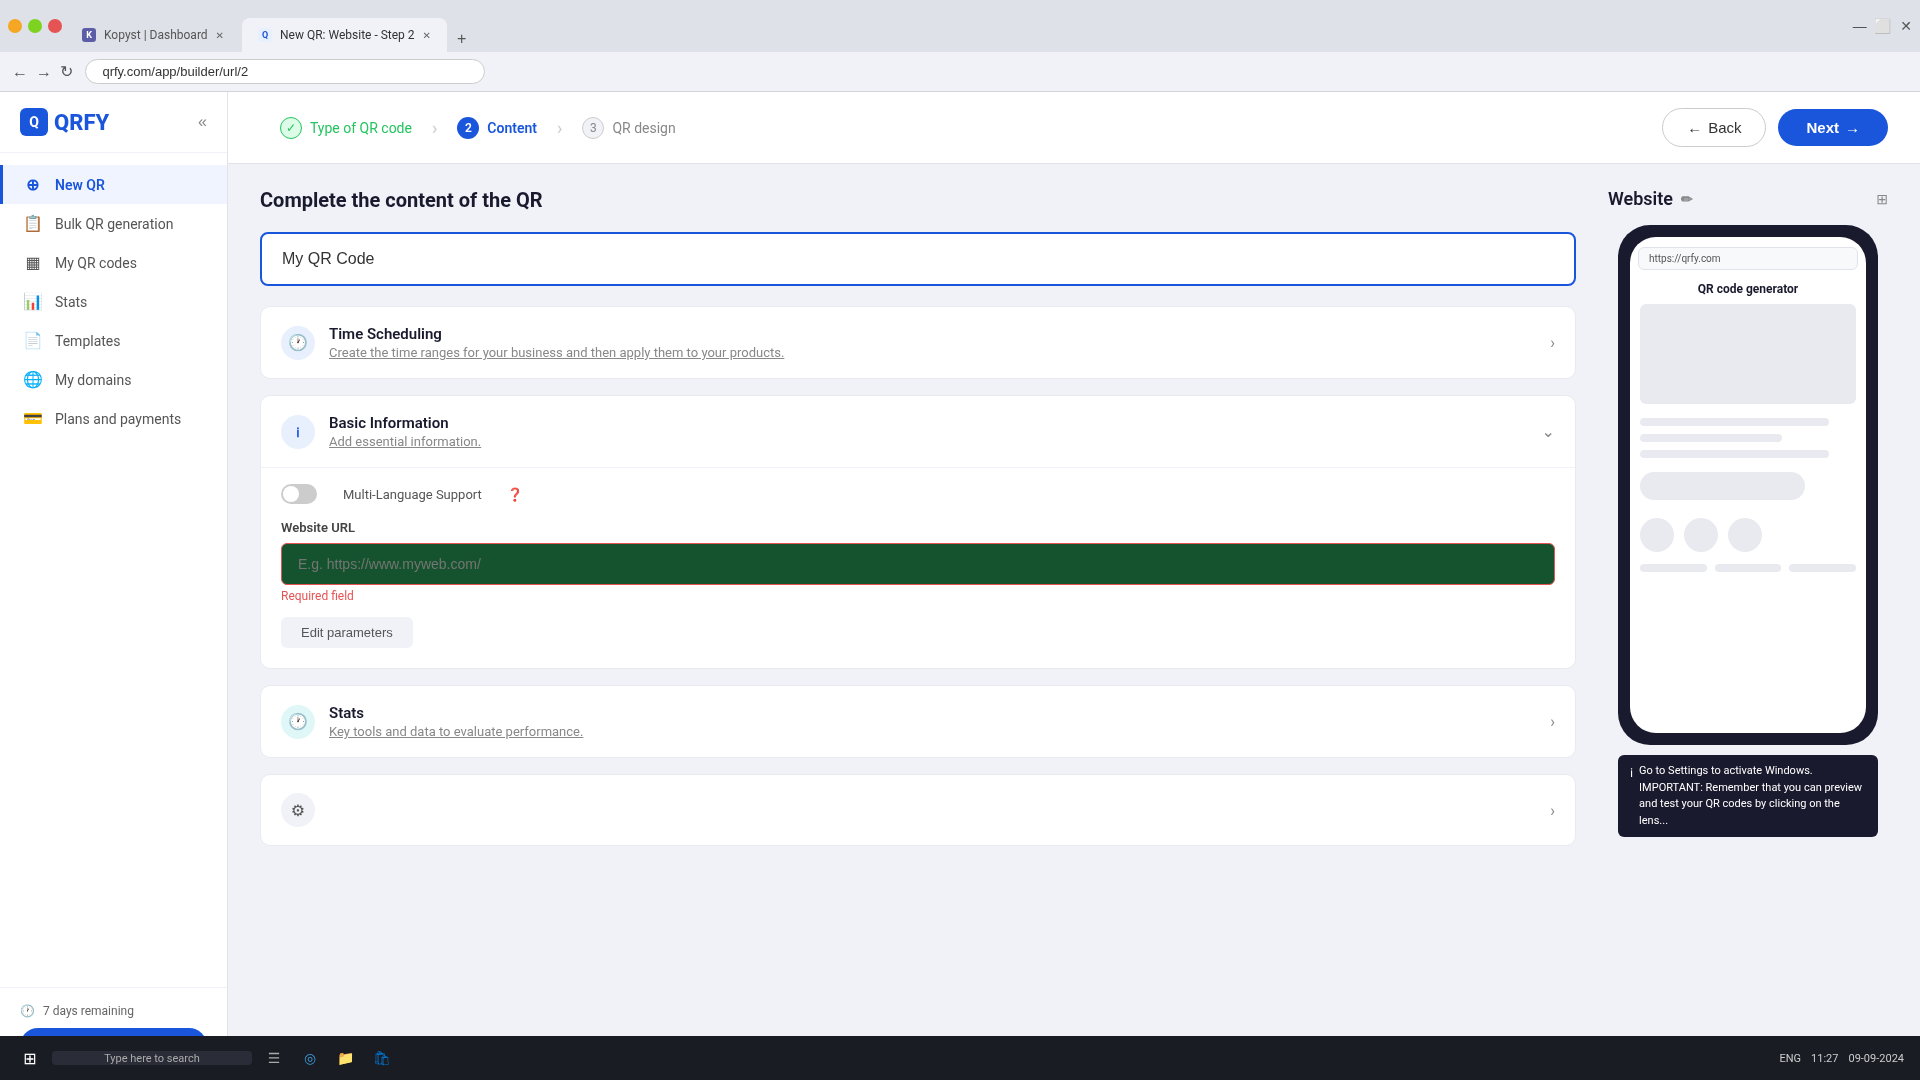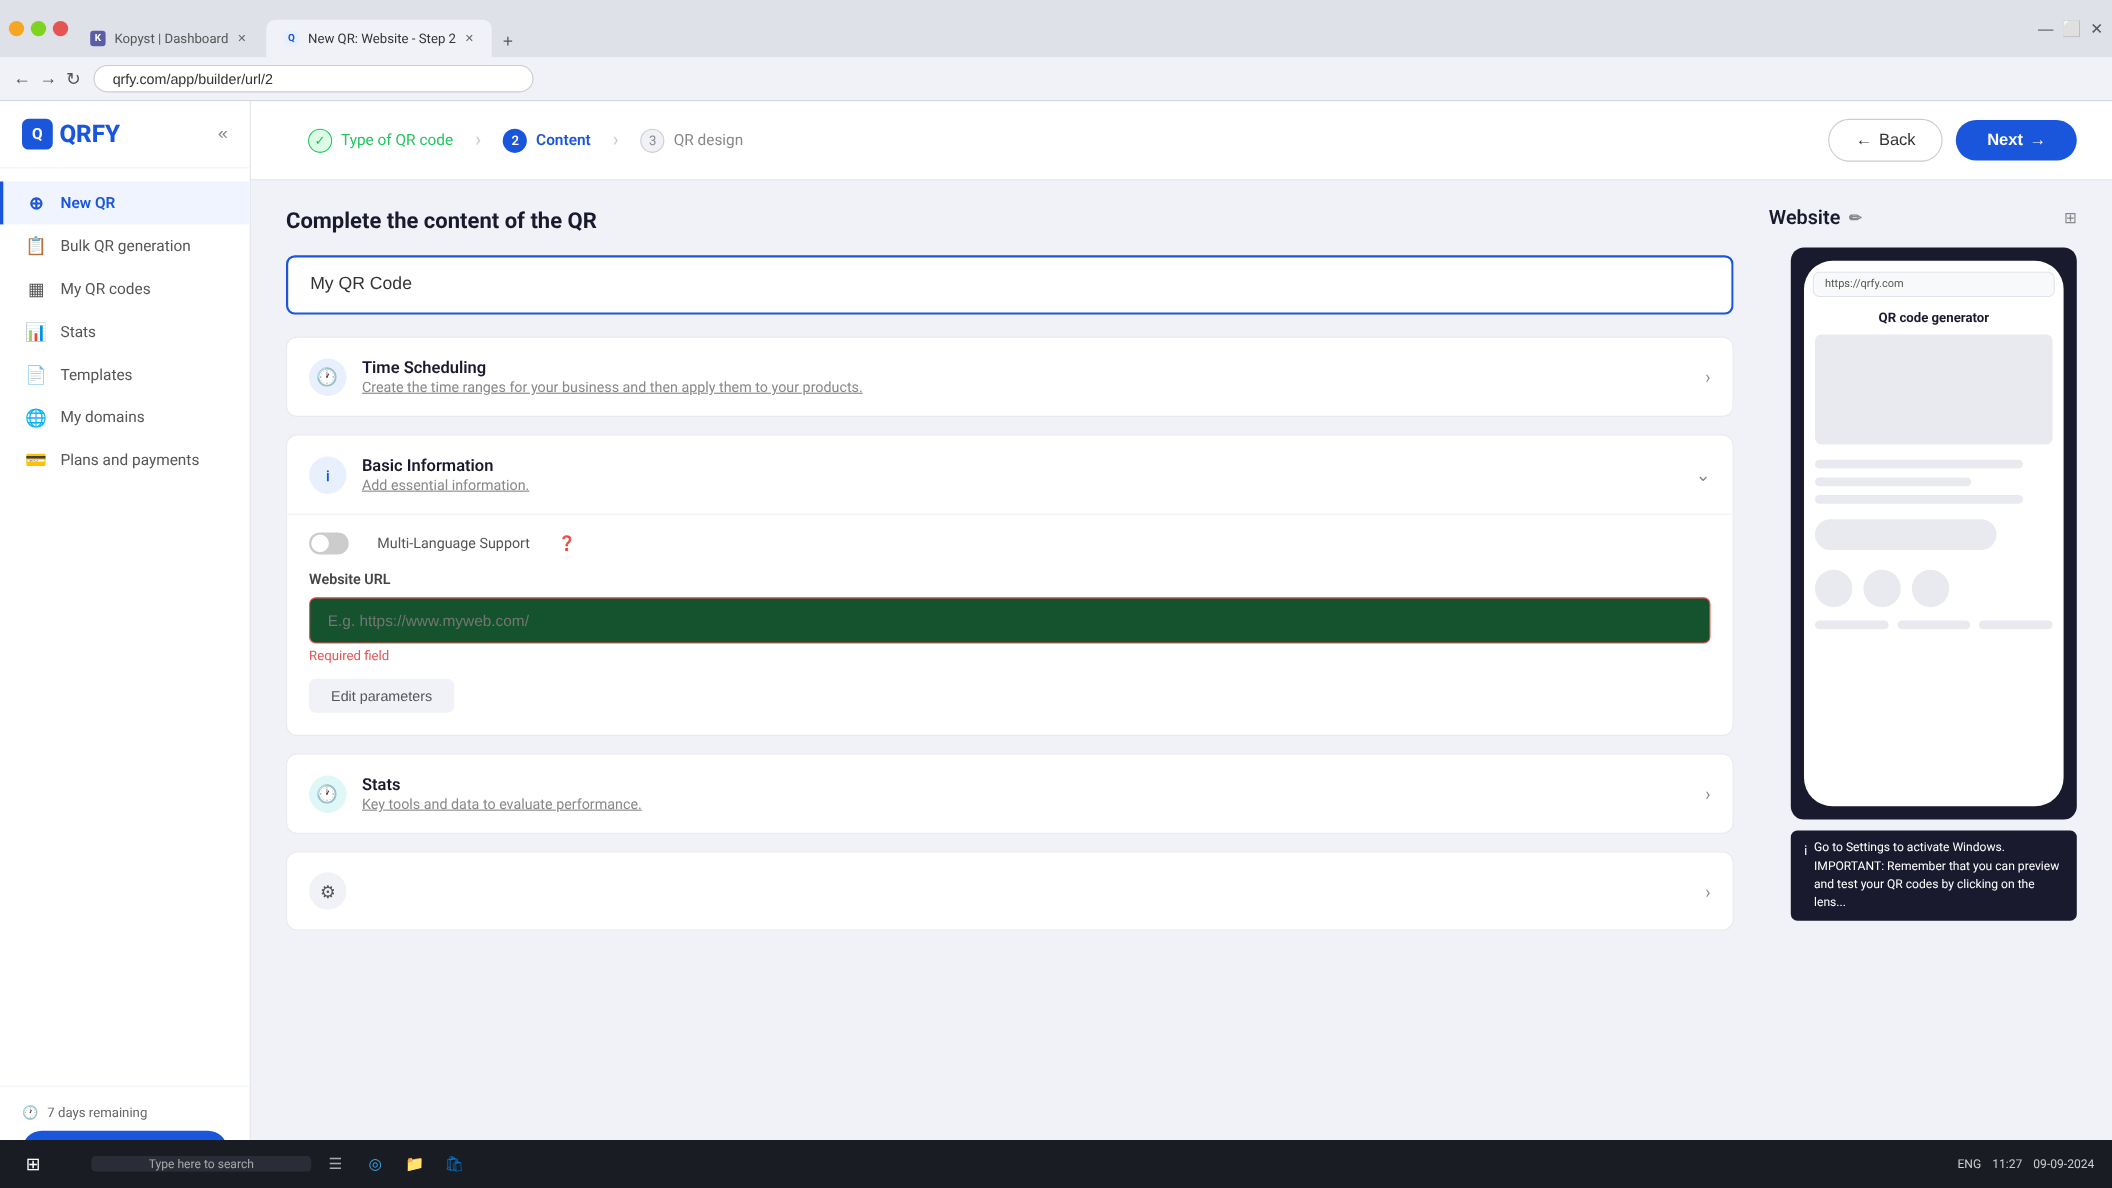--- a/index.html
+++ b/index.html
@@ -372,21 +372,21 @@
       font-size: 13px;
       color: #555;
       cursor: pointer;
     }
 
     
     .preview-panel {
       width: 280px;
       display: flex;
       flex-direction: column;
-      align-items: flex-end;
+      align-items: center;
     }
     .preview-title-row {
       display: flex;
       align-items: center;
       justify-content: space-between;
       width: 100%;
       margin-bottom: 16px;
     }
     .preview-title {
       font-size: 18px;
@@ -396,21 +396,21 @@
       align-items: center;
       gap: 8px;
     }
     .preview-edit-icon { color: #888; font-size: 14px; cursor: pointer; }
     .preview-grid-icon { color: #888; font-size: 14px; cursor: pointer; }
 
     .phone-frame {
       width: 260px;
       height: 520px;
       background: #1a1a2e;
-      border-radius: 12px;
+      border-radius: 32px;
       padding: 12px;
       position: relative;
     }
     .phone-screen {
       width: 100%;
       height: 100%;
       background: white;
       border-radius: 26px;
       overflow: hidden;
       display: flex;
@@ -730,21 +730,21 @@
           </div>
         </div>
       </div>
     </div>
   </div>
 </div>
 
 <div class="taskbar">
   <div class="taskbar-left">
     <div class="taskbar-icon" style="color:white;font-size:16px;">⊞</div>
-    <div class="taskbar-icon" style="background:#2a2d38;border-radius:4px;width:200px;height:14px;display:flex;align-items:center;padding:0 10px;margin-left:31px;">
+    <div class="taskbar-icon" style="background:#2a2d38;border-radius:4px;width:200px;height:14px;display:flex;align-items:center;padding:0 10px;">
       <span style="font-size:11px;color:#aaa;">Type here to search</span>
     </div>
     <div class="taskbar-icon" style="color:#aaa;font-size:14px;">☰</div>
     <div class="taskbar-icon" style="color:#3b9ddd;font-size:14px;">◎</div>
     <div class="taskbar-icon" style="color:#ffc107;font-size:14px;">📁</div>
     <div class="taskbar-icon" style="color:#0078d4;font-size:14px;">🛍</div>
   </div>
   <div class="taskbar-right">
     <span style="color:#ccc;font-size:11px;">ENG</span>
     <span style="color:#ccc;font-size:11px;">11:27</span>

